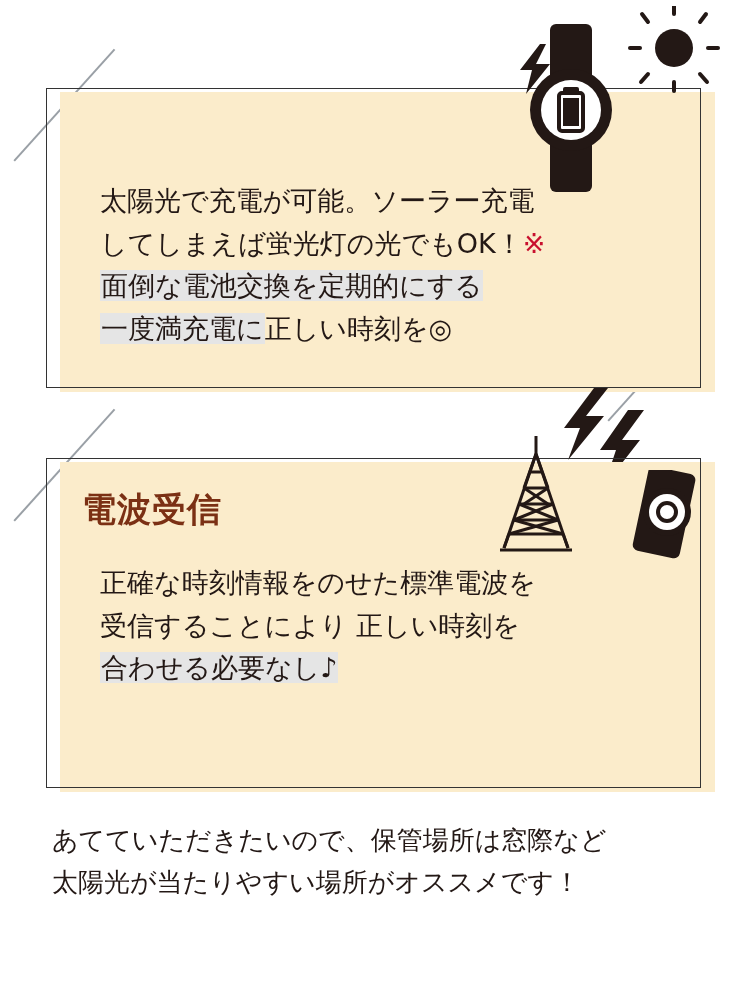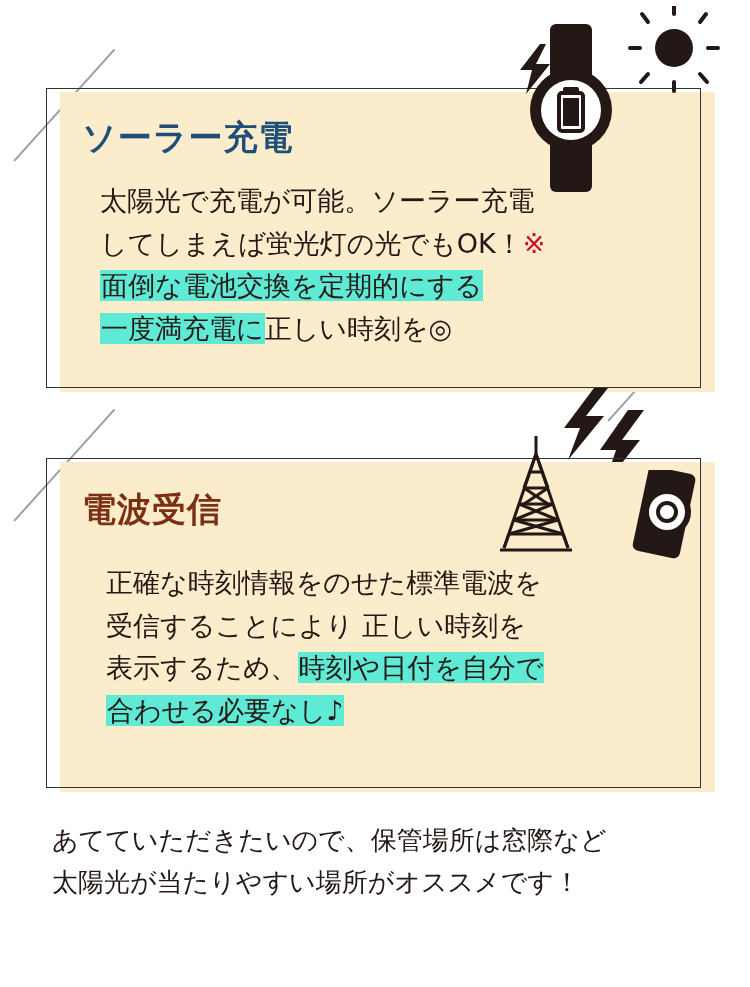--- a/index.html
+++ b/index.html
@@ -58,21 +58,21 @@
     font-family: "DejaVu Sans", sans-serif;
     font-size: 27px;
     line-height: 1.58;
     color: #231815;
     margin: 0;
     letter-spacing: 0px;
   }
   .body-text .ln { display: block; white-space: nowrap; }
 
   .hl {
-    background: #5eead4;
+    background: #e5e5e5;
     padding: 0 1px;
   }
   .ref-mark { color: #c8102e; }
 
   
   .footnote {
     position: absolute;
     left: 22px;
     top: 822px;
     width: 710px;
@@ -94,21 +94,20 @@
 <div class="page">
 
   <div class="diag" style="left:14px; top:160px; width:150px; transform:rotate(-48deg);"></div>
   <div class="diag" style="left:608px; top:420px; width:150px; transform:rotate(-48deg);"></div>
   <div class="diag" style="left:14px; top:520px; width:150px; transform:rotate(-48deg);"></div>
   <div class="diag" style="left:608px; top:790px; width:150px; transform:rotate(-48deg);"></div>
 
   <div class="panel" style="left:60px; top:92px; width:655px; height:300px;"></div>
   <div class="panel-border" style="left:46px; top:88px; width:655px; height:300px;"></div>
 
-  <h2 class="panel-title title-solar" style="position:absolute; left:82px; top:120px;">ソーラー充電</h2>
 
   <div class="body-text" style="position:absolute; left:100px; top:180px; width:600px;">
     <span class="ln"><span>太陽光で充電が可能。ソーラー充電</span></span>
     <span class="ln"><span>してしまえば蛍光灯の光でもOK！</span><span class="ref-mark">※</span></span>
     <span class="ln"><span class="hl">面倒な電池交換を定期的にする</span></span>
     <span class="ln"><span class="hl">一度満充電に</span><span>正しい時刻を◎</span></span>
   </div>
 
   <svg class="illus" style="left:612px; top:6px;" width="110" height="110" viewBox="0 0 110 110">
     <circle cx="62" cy="42" r="19" fill="#231815"></circle>
@@ -141,24 +140,23 @@
   <svg class="illus" style="left:558px; top:388px;" width="90" height="130" viewBox="0 0 90 130">
     <polygon points="36,0 6,40 22,40 10,72 46,28 28,28 50,0" fill="#231815"></polygon>
     <polygon points="70,22 42,62 58,62 46,98 82,52 64,52 86,22" fill="#231815"></polygon>
   </svg>
 
   <div class="panel" style="left:60px; top:462px; width:655px; height:330px;"></div>
   <div class="panel-border" style="left:46px; top:458px; width:655px; height:330px;"></div>
 
   <h2 class="panel-title title-radio" style="position:absolute; left:82px; top:492px;">電波受信</h2>
 
-  <div class="body-text" style="position:absolute; left:100px; top:562px; width:600px;margin-left:6px;">
+  <div class="body-text" style="position:absolute; left:100px; top:562px; width:600px;">
     <span class="ln"><span>正確な時刻情報をのせた標準電波を</span></span>
     <span class="ln"><span>受信することにより 正しい時刻を</span></span>
-    <span class="ln"><span>表示するため、</span><span class="hl">時刻や日付を自分で</span></span>
     <span class="ln"><span class="hl">合わせる必要なし♪</span></span>
   </div>
 
   <svg class="illus" style="left:486px; top:432px;" width="100" height="130" viewBox="0 0 100 130">
     <g stroke="#231815" stroke-width="3" fill="none">
       <line x1="50" y1="4" x2="50" y2="22"></line>
       <line x1="50" y1="22" x2="18" y2="116"></line>
       <line x1="50" y1="22" x2="82" y2="116"></line>
       <line x1="33" y1="72" x2="67" y2="72"></line>
       <line x1="28" y1="88" x2="72" y2="88"></line>

